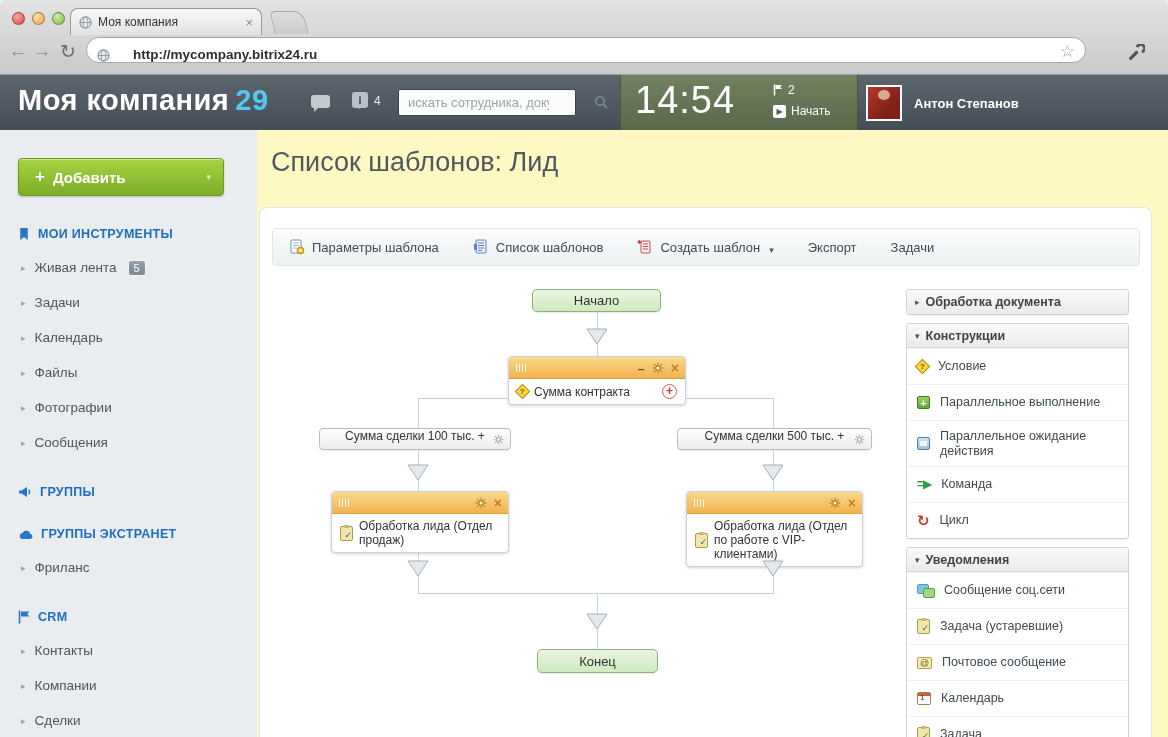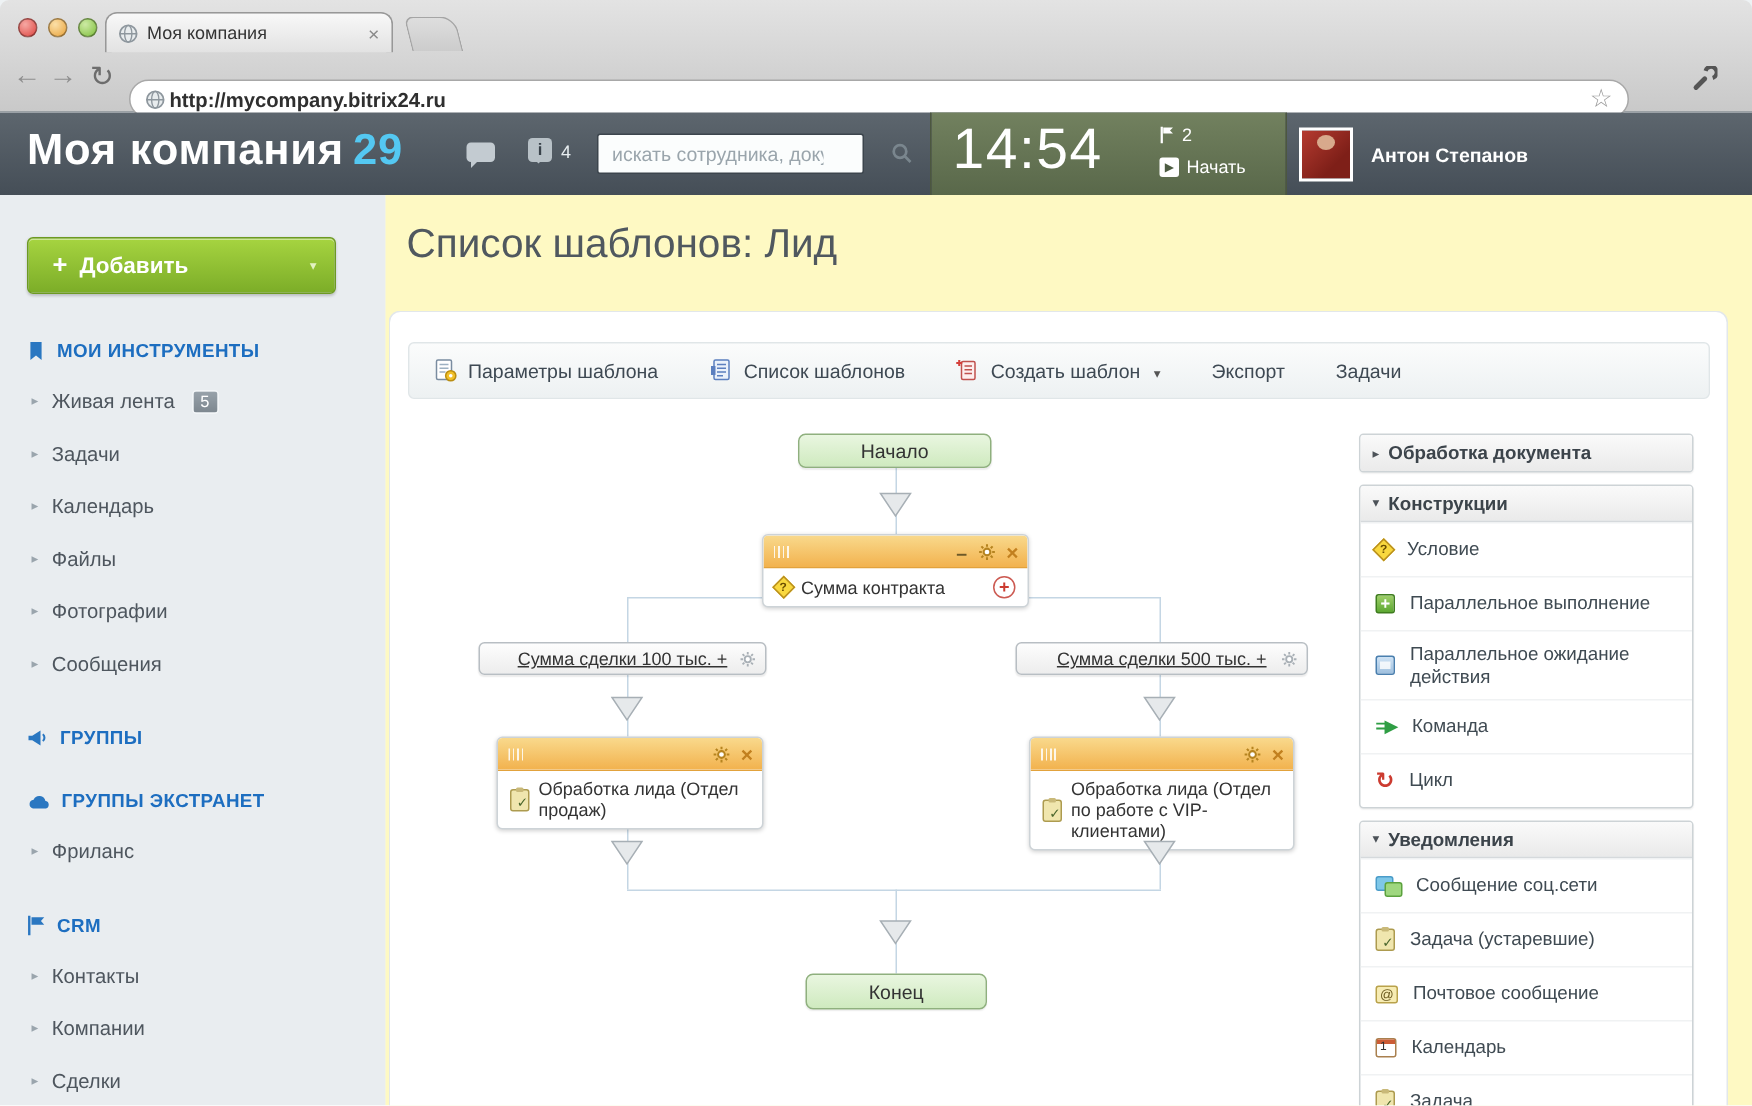--- a/index.html
+++ b/index.html
@@ -21,23 +21,23 @@
          background:linear-gradient(#f8f8f8,#e2e2e2); border:1px solid #989898; border-bottom:none;
          border-radius:8px 8px 0 0; display:flex; align-items:center; padding:0 8px; gap:6px; }
   .tab-title { font-size:12px; color:#333; flex:1 1 auto; white-space:nowrap; overflow:hidden; }
   .tab-close { font-size:13px; color:#8a8a8a; line-height:1; cursor:default; }
   .newtab { position:absolute; left:272px; top:11px; width:34px; height:23px;
             background:linear-gradient(#dedede,#cccccc); border:1px solid #a5a5a5; border-bottom:none;
             border-radius:6px 10px 0 0; transform:skewX(14deg); }
 
   .urlrow { position:absolute; left:0; top:35px; width:1168px; height:40px; }
   .navbtn { position:absolute; top:5px; font-size:19px; color:#8f8f8f; width:24px; text-align:center; }
-  .urlfield { position:absolute; left:86px; top:18px; width:1000px; height:26px; background:#fff;
-              border:1px solid #a8a8a8; border-radius:13px; display:flex; align-items:center;
-              padding:0 10px; gap:3px; }
+  .urlfield { position:absolute; left:86px; top:2px; width:1000px; height:26px; background:#fff;
+              border:1px solid #a8a8a8; border-radius:13px; display:flex; align-items:flex-end;
+              padding:0 10px; gap:23px; }
   .urltext { font-size:13.5px; font-weight:bold; color:#2f2f2f; flex:1 1 auto; }
   .urlstar { font-size:17px; color:#9a9a9a; }
   .wrench { position:absolute; left:1128px; top:9px; }
 
   
   .appbar { position:absolute; left:0; top:75px; width:1168px; height:55px;
             background:linear-gradient(#5d666e,#454e57); }
   .logo { position:absolute; left:18px; top:9px; font-size:29px; font-weight:bold; color:#fff; letter-spacing:.5px; }
   .logo .n24 { color:#54c8f2; margin-left:6px; }
   .chat-ic { position:absolute; left:311px; top:20px; width:19px; height:13px; background:#c3cbd1; border-radius:3px; }
@@ -104,22 +104,22 @@
            box-shadow:0 1px 3px rgba(0,0,0,.18); }
   .ohead { height:22px; background:linear-gradient(#f9d98c,#f2b24e); border-bottom:1px solid #e2a23c;
            border-radius:3px 3px 0 0; position:relative; }
   .grip { position:absolute; left:7px; top:7px; width:11px; height:8px;
           background:repeating-linear-gradient(90deg, rgba(255,255,255,.85) 0 1px, transparent 1px 3px); }
   .hicons { position:absolute; right:6px; top:0; height:22px; display:flex; align-items:center; gap:7px; }
   .hmin { color:#6e5a28; font-weight:bold; font-size:13px; line-height:1; }
   .hx { color:#c2801f; font-weight:bold; font-size:14px; line-height:1; }
   .obody { display:flex; align-items:center; gap:6px; padding:5px 8px; font-size:12px; color:#333; line-height:14px; }
   .pill { position:absolute; z-index:2; background:linear-gradient(#fdfdfd,#ededed); border:1px solid #b8bec3;
-          border-radius:4px; font-size:12px; color:#333; display:flex; align-items:center; justify-content:center;
-          box-shadow:0 1px 1px rgba(0,0,0,.08);text-decoration:underline; }
+          border-radius:4px; font-size:12px; color:#333; display:flex; justify-content:center;
+          box-shadow:0 1px 1px rgba(0,0,0,.08); }
   .pill .pgear { position:absolute; right:6px; top:5px; }
   .diam { width:11px; height:11px; transform:rotate(45deg); background:#f9d83e; border:1px solid #b98f1f;
           display:inline-flex; align-items:center; justify-content:center; flex:0 0 auto; }
   .diam span { transform:rotate(-45deg); font-size:8px; font-weight:bold; color:#6b4e00; }
   .pluscirc { width:15px; height:15px; border-radius:50%; background:#fff; border:1px solid #cc5a52;
               color:#cc3b30; font-weight:bold; font-size:12px; line-height:13px; text-align:center; flex:0 0 auto; }
   .clip { position:relative; width:13px; height:15px; background:#f0e6ae; border:1px solid #ad9b4f; border-radius:2px; flex:0 0 auto; }
   .clip:before { content:""; position:absolute; left:3px; top:-2px; width:5px; height:3px; background:#c9b979; border-radius:1px; }
   .clip span { position:absolute; right:0px; top:1px; font-size:9px; color:#4a662c; }
 

